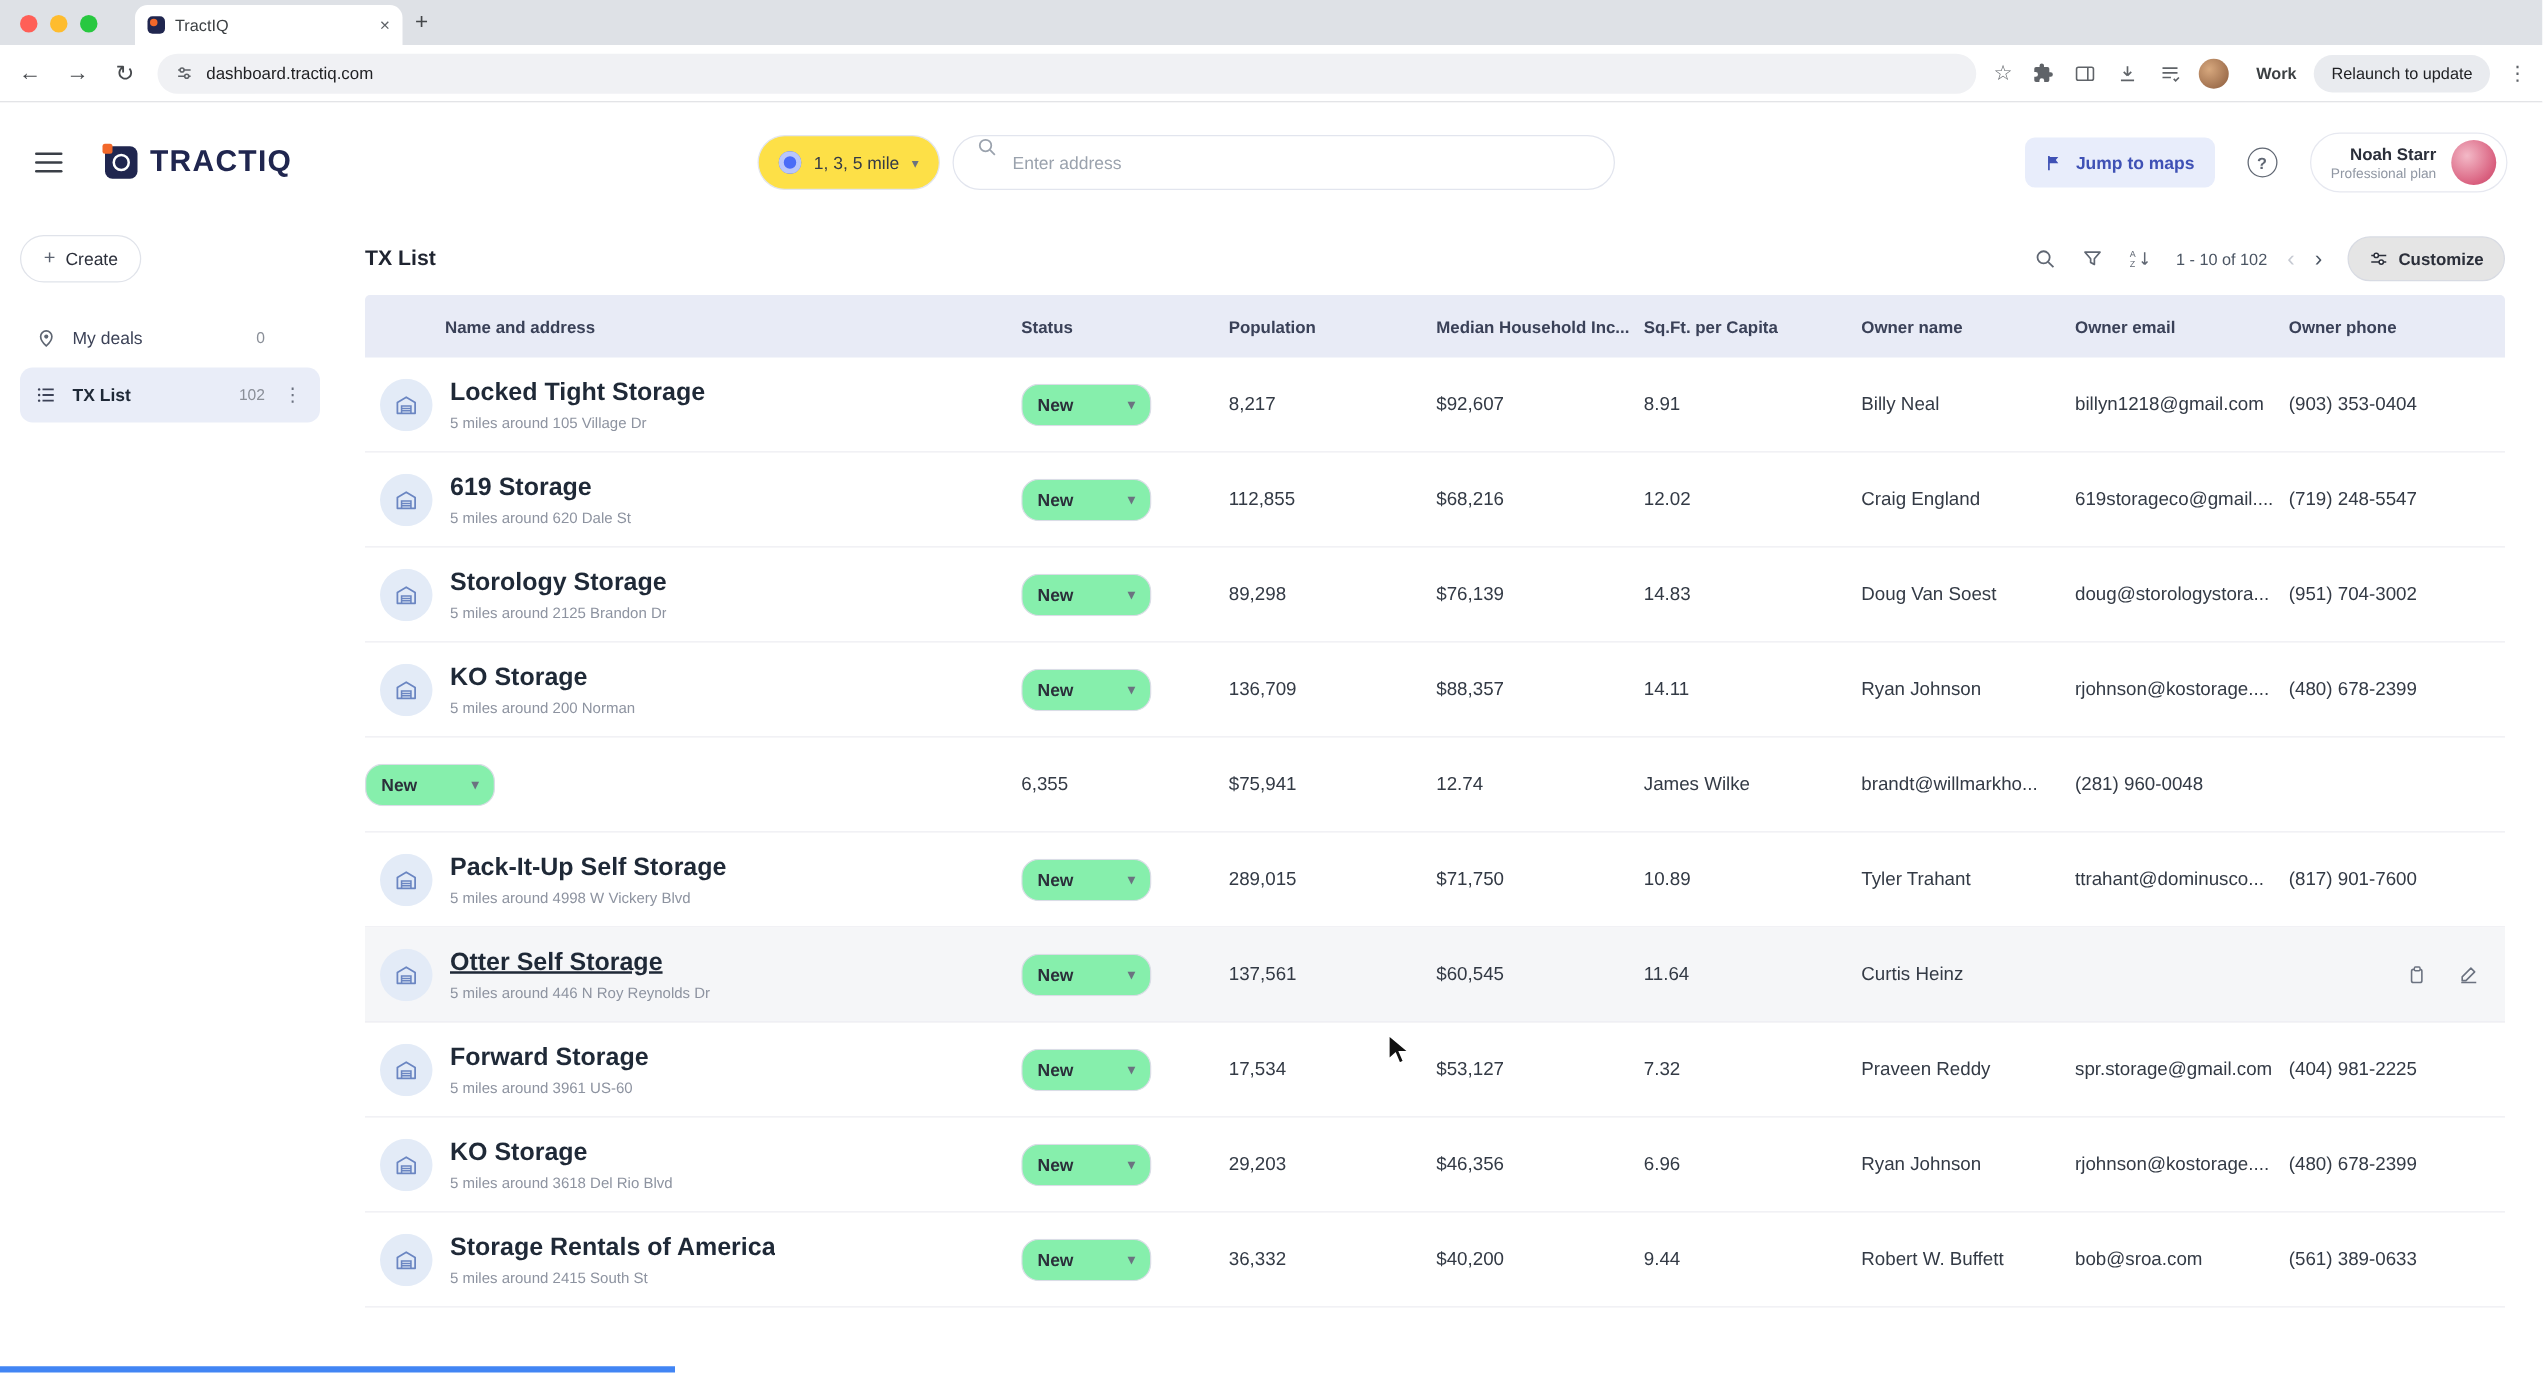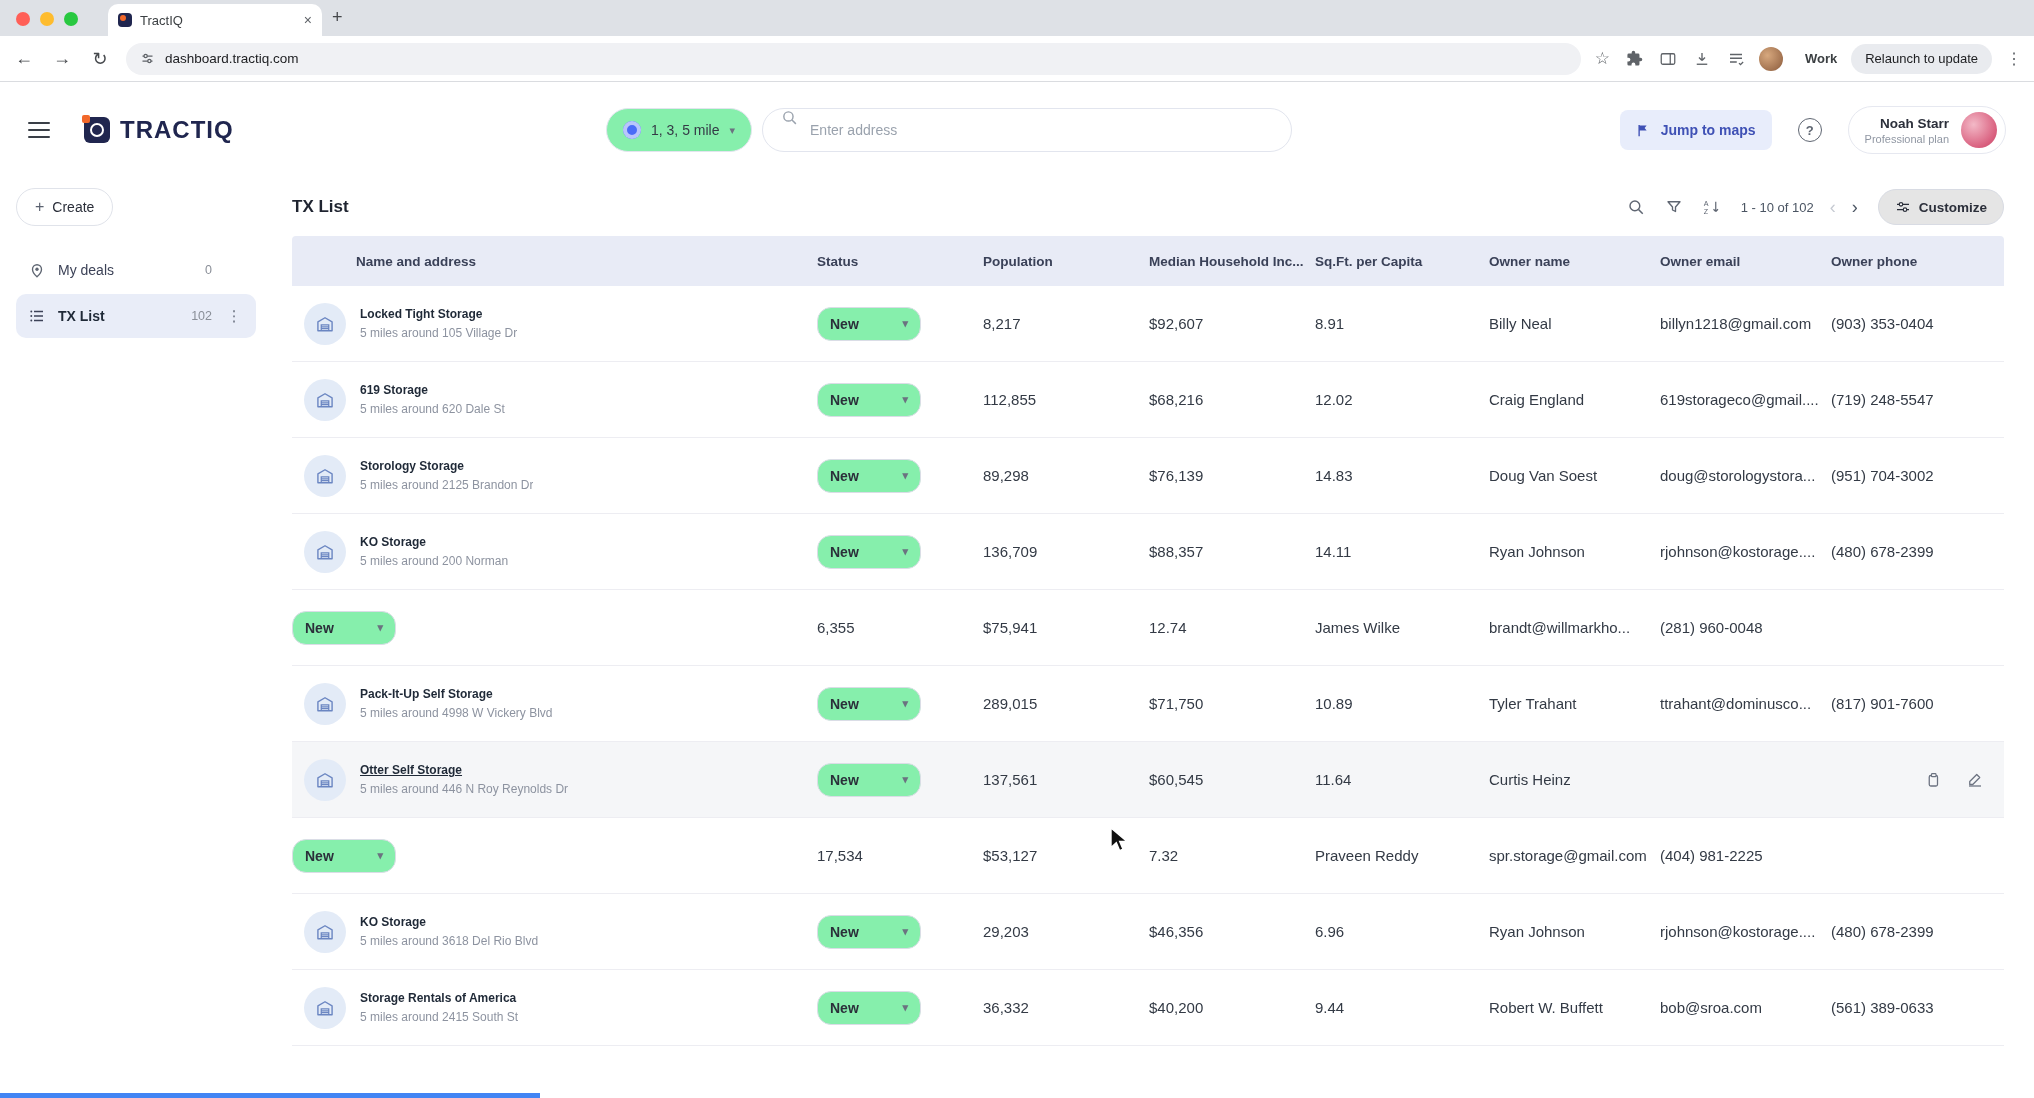--- a/index.html
+++ b/index.html
@@ -45,21 +45,21 @@
   .logo { display:flex; align-items:center; gap:10px; }
   .logo-mark { width:26px; height:26px; border-radius:6px; background:#20264f; position:relative; }
   .logo-mark::before { content:""; position:absolute; inset:6px; border:2.5px solid #fff; border-radius:50%; }
   .logo-mark::after { content:""; position:absolute; width:8px; height:8px; background:#f2682a;
     border-radius:2px; top:-2px; left:-2px; }
   .logo-text { font-size:24px; font-weight:800; letter-spacing:1px; color:#20264f; }
 
   .center-controls { position:absolute; left:606px; top:50%; transform:translateY(-50%);
     display:flex; gap:10px; align-items:center; }
   .radius-pill { height:44px; border:1px solid #e2e5ee; border-radius:22px; display:flex;
-    align-items:center; gap:10px; padding:0 16px; background:#86efac; }
+    align-items:center; gap:10px; padding:0 16px; background:#fde047; }
   .radius-dot { width:18px; height:18px; border-radius:50%; background:#4a6cf7;
     box-shadow:inset 0 0 0 4px #b9c6fb; }
   .radius-label { font-size:14px; color:#343a46; }
   .caret { font-size:11px; color:#6b7280; }
   .search-pill { width:530px; height:44px; border:1px solid #e2e5ee; border-radius:22px;
     display:flex; gap:12px; padding:0 18px; background:#fff; }
   .search-pill input { border:none; outline:none; background:transparent; flex:1; font-size:14px;
     font-family:"Liberation Sans", sans-serif; color:#333; }
   .search-pill input::placeholder { color:#9aa2ad; }
 
@@ -110,21 +110,21 @@
   .th { font-size:13.5px; font-weight:600; color:#3a4158; white-space:nowrap; overflow:hidden;
     padding-right:10px; }
   .th.first { padding-left:64px; }
   .trow { height:76px; border-bottom:1px solid #ededf2; position:relative; }
   .trow.is-hover { background:#f5f6f8; }
   .cell { font-size:15px; color:#333a45; white-space:nowrap; overflow:hidden; padding-right:12px; }
   .name-cell { display:flex; align-items:center; padding-left:12px; }
   .row-icon { width:42px; height:42px; border-radius:50%; background:#e3ebf7; display:flex;
     align-items:center; justify-content:center; flex:none; }
   .name-wrap { margin-left:14px; display:flex; flex-direction:column; gap:5px; overflow:hidden; }
-  .fac-name { font-size:12px; font-weight:600; color:#1f2937; white-space:nowrap; }
+  .fac-name { font-size:20px; font-weight:600; color:#1f2937; white-space:nowrap; }
   .trow.is-hover .fac-name { text-decoration:underline; }
   .fac-addr { font-size:12px; color:#8d93a0; white-space:nowrap; }
   .status-pill { display:inline-flex; width:104px; height:34px; align-items:center;
     justify-content:space-between; border:1px solid #dadde6; border-radius:14px; background:#86efac;
     padding:0 12px; font-size:14px; font-weight:600; color:#2b2f3a; }
   .row-actions { position:absolute; right:16px; top:50%; transform:translateY(-50%);
     display:none; gap:16px; align-items:center; }
   .trow.is-hover .row-actions { display:flex; }
   .action-btn { width:26px; height:26px; display:flex; align-items:center; justify-content:center; }
 
@@ -491,20 +491,32 @@
       </span>
       <span class="action-btn">
         <svg width="18" height="18" viewBox="0 0 24 24">
           <path d="M4 20h16" stroke="#6b7280" stroke-width="1.7"></path>
           <path d="M14.3 4.7l4 4L9 18H5v-4z" fill="none" stroke="#6b7280" stroke-width="1.7" stroke-linejoin="round"></path>
         </svg>
       </span>
     </span>
   </div>
         <div class="tgrid trow">
+    <div class="cell name-cell">
+      <span class="row-icon">
+        <svg width="20" height="20" viewBox="0 0 24 24">
+          <path d="M3.5 9.5L12 4.5l8.5 5V20h-17z" fill="none" stroke="#6b86c2" stroke-width="1.7" stroke-linejoin="round"></path>
+          <path d="M7.5 20v-7h9v7M7.5 15.3h9M7.5 17.6h9" stroke="#6b86c2" stroke-width="1.5" fill="none"></path>
+        </svg>
+      </span>
+      <span class="name-wrap">
+        <span class="fac-name">Forward Storage</span>
+        <span class="fac-addr">5 miles around 3961 US-60</span>
+      </span>
+    </div>
     <div class="cell">
       <span class="status-pill">
         <span>New</span>
         <span class="caret">▾</span>
       </span>
     </div>
     <div class="cell">17,534</div>
     <div class="cell">$53,127</div>
     <div class="cell">7.32</div>
     <div class="cell">Praveen Reddy</div>

